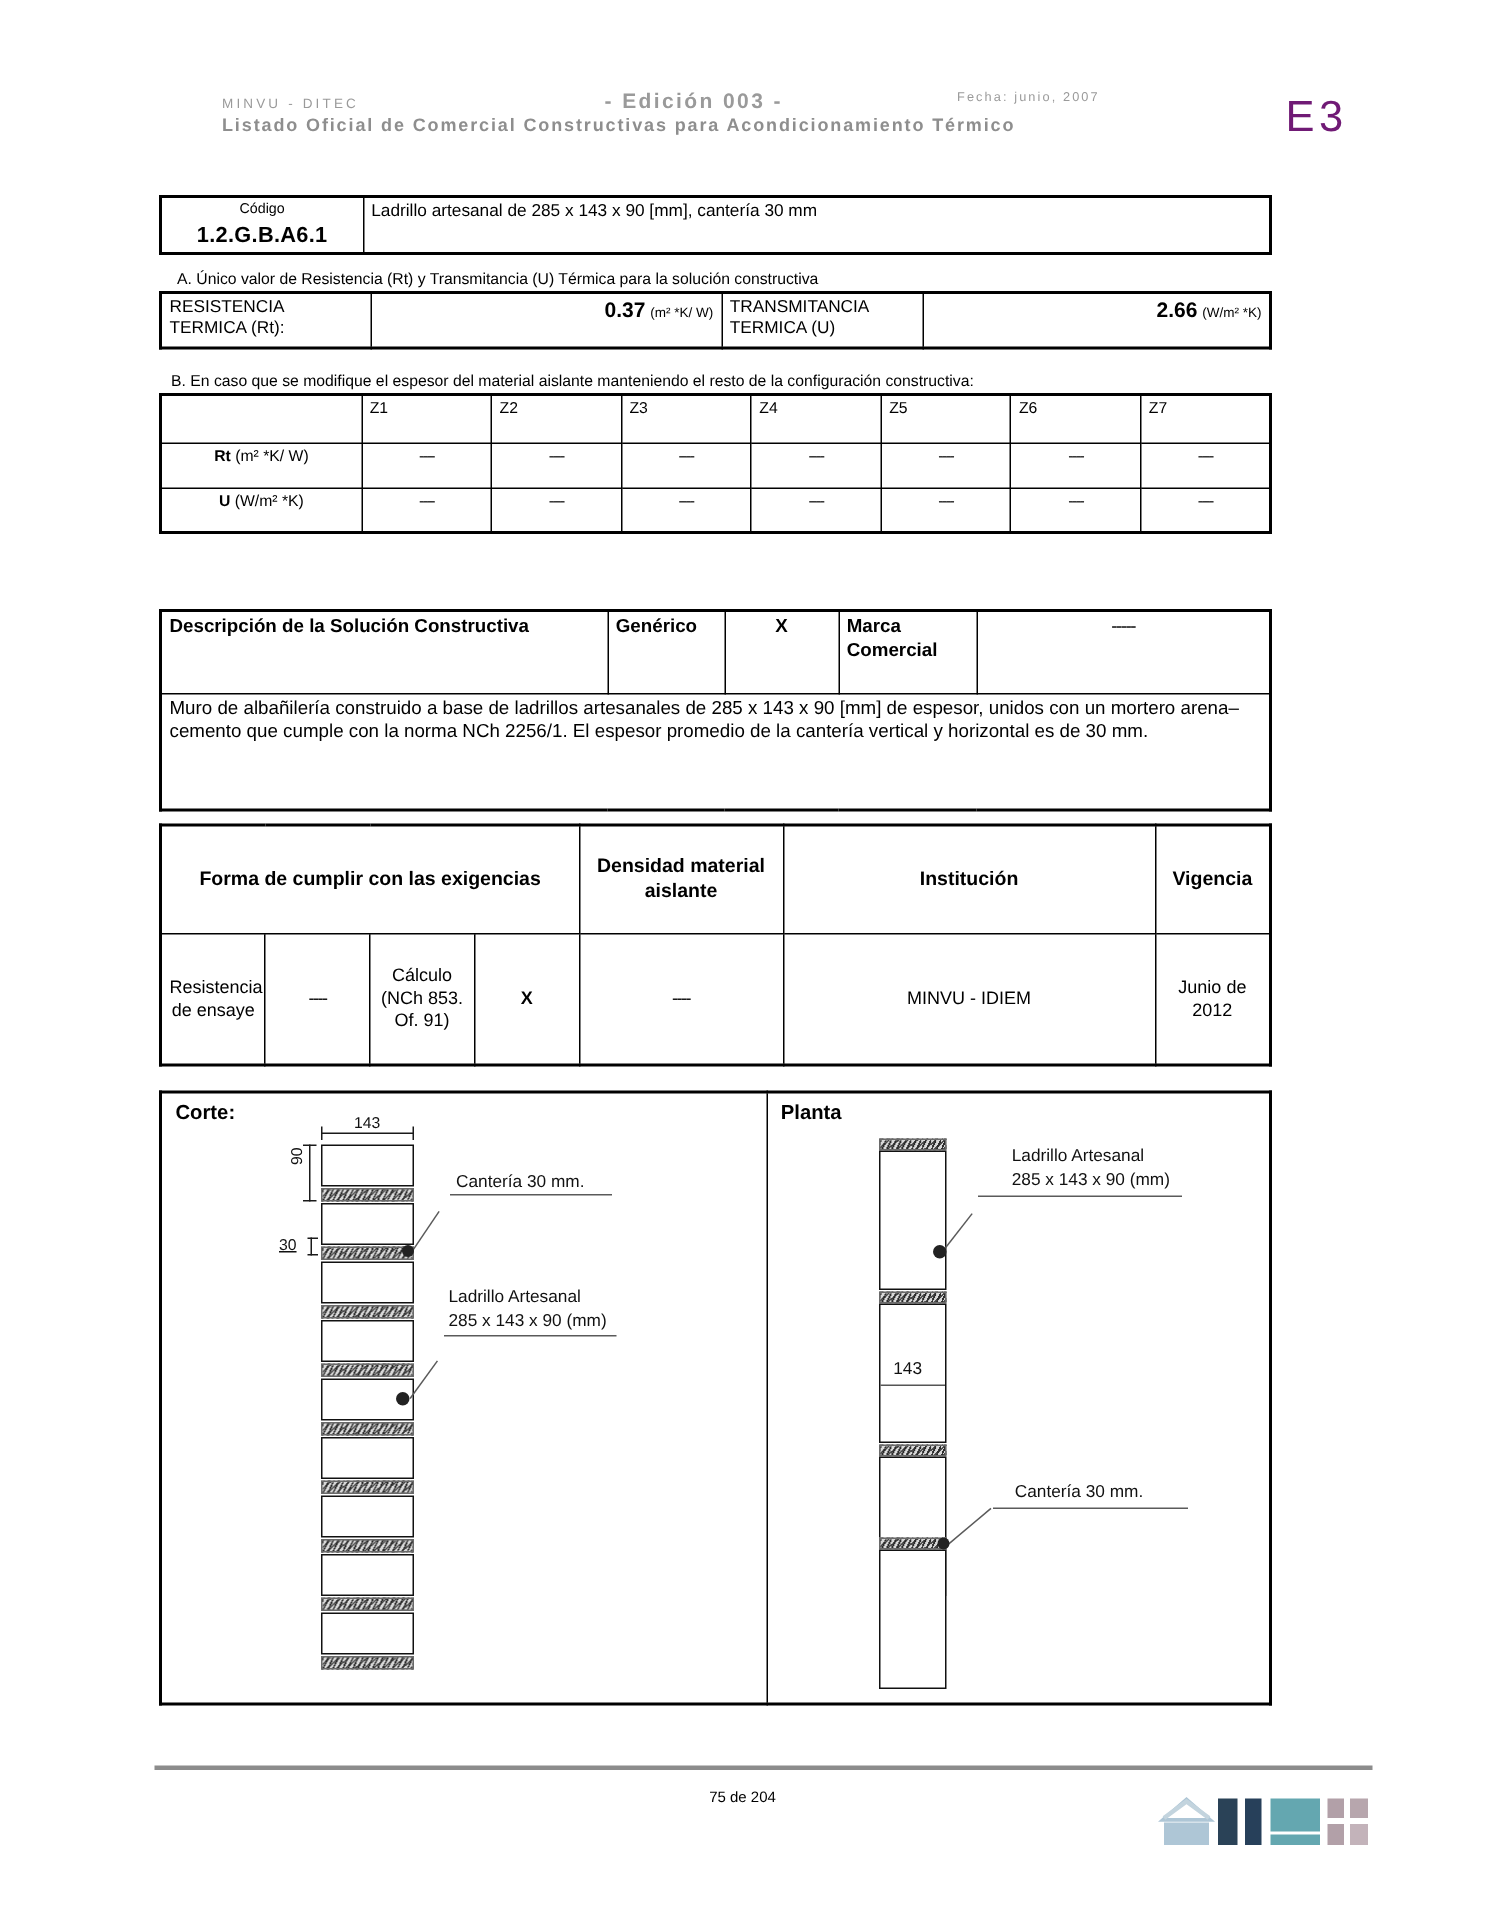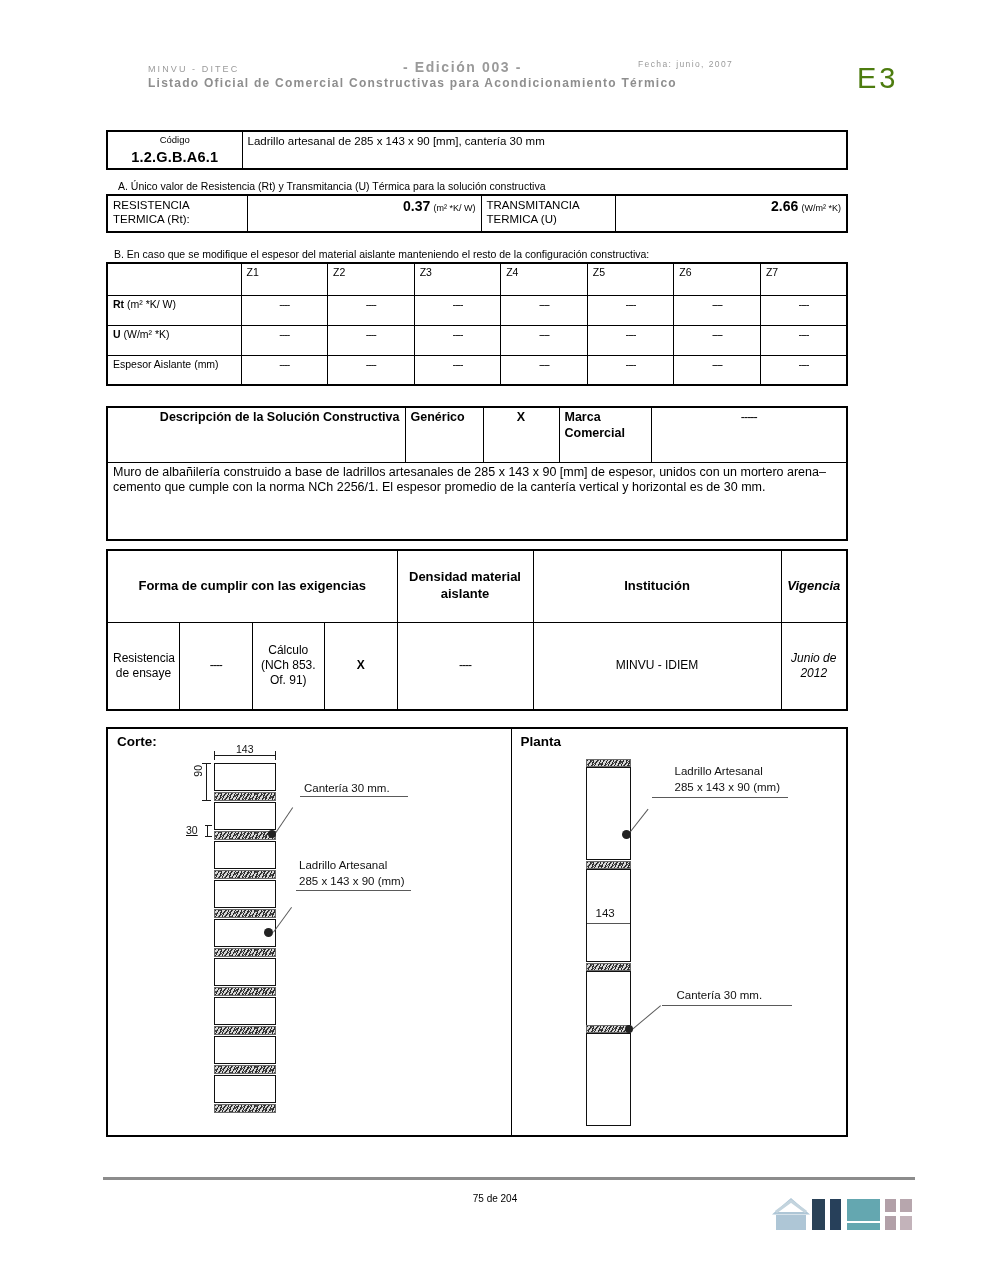--- a/index.html
+++ b/index.html
@@ -18,21 +18,21 @@
   .logo-block { position:absolute; left:70px; top:38px; width:76px; text-align:center; }
   .logo-diamond { width:46px; height:42px; margin:0 auto; }
   .logo-gob { font-size:4.6px; letter-spacing:.3px; color:#8a8a8a; font-family:"Liberation Serif", serif; margin-top:1px; }
   .logo-minvu { font-size:17px; letter-spacing:.5px; color:#6f6f6f; font-family:"Liberation Serif", serif; line-height:1.05; }
 
   .hdr-line1 { position:absolute; left:148px; top:59px; width:700px; height:14px; }
   .hdr-l1-a { position:absolute; left:0; top:5px; font-size:9px; letter-spacing:2.1px; color:#9a9a9a; }
   .hdr-l1-b { position:absolute; left:255px; top:0; font-size:14px; letter-spacing:1.6px; color:#9a9a9a;font-weight:bold; }
   .hdr-l1-c { position:absolute; left:490px; top:0; font-size:8.5px; letter-spacing:1.4px; color:#9a9a9a; }
   .hdr-line2 { position:absolute; left:148px; top:76px; font-size:12px; letter-spacing:1.25px; color:#8e8e8e; font-weight:bold; white-space:nowrap; }
-  .hdr-e3 { position:absolute; left:857px; top:62px; font-size:29px; letter-spacing:3px; color:#4d7c0f; font-weight:500; }
+  .hdr-e3 { position:absolute; left:857px; top:62px; font-size:29px; letter-spacing:3px; color:#701a75; font-weight:500; }
 
   
   .tbl { border-collapse:collapse; table-layout:fixed; }
   .tbl td { border:1px solid #000; padding:2px 5px; vertical-align:top; font-size:11.5px; line-height:1.25; }
   .outer { border:2.5px solid #000; }
 
   
   .code-tbl { position:absolute; left:106px; top:130px; width:742px; }
   .code-tbl td { height:36px; }
   .cell-code-lbl { width:135px; text-align:center; vertical-align:top; padding-top:3px; }
@@ -49,43 +49,43 @@
   .c-u-lbl  { width:134px; font-size:10.5px; line-height:1.35; padding-top:3px; }
   .c-u-val  { text-align:right; vertical-align:bottom; padding-bottom:3px; }
   .bignum { font-size:14px; font-weight:bold; }
   .unit { font-size:9px; }
 
   
   .sec-b-note { position:absolute; left:114px; top:248px; font-size:10.5px; }
   .z-tbl { position:absolute; left:106px; top:262px; width:742px; }
   .z-tbl td { font-size:10.5px; }
   .z-tbl .zhead td { height:32px; }
-  .z-tbl .zrow td { height:30px; }
+  .z-tbl .zrow td { height:30px;text-align:center; }
   .z-lbl { width:134px; padding-left:6px; vertical-align:middle; }
   .z-cell { text-align:center; vertical-align:middle; font-size:10.5px; letter-spacing:-.4px; }
   .z-head-cell { vertical-align:top; padding-top:3px; font-size:11px; }
   .dash { letter-spacing:-1px; }
 
   
   .desc-tbl { position:absolute; left:106px; top:406px; width:742px; }
   .desc-tbl td { font-size:12.5px; }
-  .d-title { width:298px; font-weight:bold; font-size:13px; padding-top:6px; padding-left:8px; height:55px;text-align:right; }
+  .d-title { width:298px; font-weight:bold; font-size:13px; padding-top:6px; padding-left:8px; height:55px; }
   .d-gen { width:78px; font-weight:bold; font-size:12.5px; padding-top:6px; padding-left:6px; }
   .d-x { width:76px; text-align:center; vertical-align:middle; font-weight:bold; font-size:15px; }
   .d-mark { width:92px; font-weight:bold; font-size:12.5px; padding-top:6px; padding-left:6px; line-height:1.2; }
   .d-dash { text-align:center; vertical-align:middle; font-size:12px; letter-spacing:-1px; }
   .d-body { height:78px; font-size:13px; line-height:1.45; padding:10px 9px 0 9px; }
 
   
   .fc-tbl { position:absolute; left:106px; top:549px; width:742px; }
   .fc-tbl td { font-size:12px; text-align:center; vertical-align:middle; }
   .fc-head td { height:72px; font-weight:bold; font-size:13px; line-height:1.3; }
   .fc-row  td { height:88px; }
   .w-cert { width:94px; } .w-cdash { width:55px; } .w-calc { width:68px; } .w-cx { width:54px; }
-  .w-dens { width:136px; } .w-inst { width:248px; } .w-vig { width:66px;font-style:italic; }
+  .w-dens { width:136px; } .w-inst { width:248px; } .w-vig { width:77px; }
   .fc-x { font-weight:bold; font-size:16px; }
   .fc-small { font-size:12px; line-height:1.3; }
 
   
   .draw-tbl { position:absolute; left:106px; top:727px; width:742px; }
   .draw-tbl td { vertical-align:top; padding:0; height:408px; position:relative; }
   .w-corte { width:404px; }
   .draw-title { position:absolute; left:9px; top:5px; font-size:13.5px; font-weight:bold; }
 
   
@@ -174,30 +174,20 @@
     <td class="z-cell dash">----</td>
     <td class="z-cell dash">----</td>
     <td class="z-cell dash">----</td>
     <td class="z-cell dash">----</td>
     <td class="z-cell dash">----</td>
     <td class="z-cell dash">----</td>
     <td class="z-cell dash">----</td>
   </tr>
   <tr class="zrow">
     <td class="z-lbl"><b>U</b><span> (W/m² *K)</span></td>
-    <td class="z-cell dash">----</td>
-    <td class="z-cell dash">----</td>
-    <td class="z-cell dash">----</td>
-    <td class="z-cell dash">----</td>
-    <td class="z-cell dash">----</td>
-    <td class="z-cell dash">----</td>
-    <td class="z-cell dash">----</td>
-  </tr>
-  <tr class="zrow">
-    <td class="z-lbl"><b></b><span>Espesor Aislante (mm)</span></td>
     <td class="z-cell dash">----</td>
     <td class="z-cell dash">----</td>
     <td class="z-cell dash">----</td>
     <td class="z-cell dash">----</td>
     <td class="z-cell dash">----</td>
     <td class="z-cell dash">----</td>
     <td class="z-cell dash">----</td>
   </tr>
 </tbody>
   </table>

